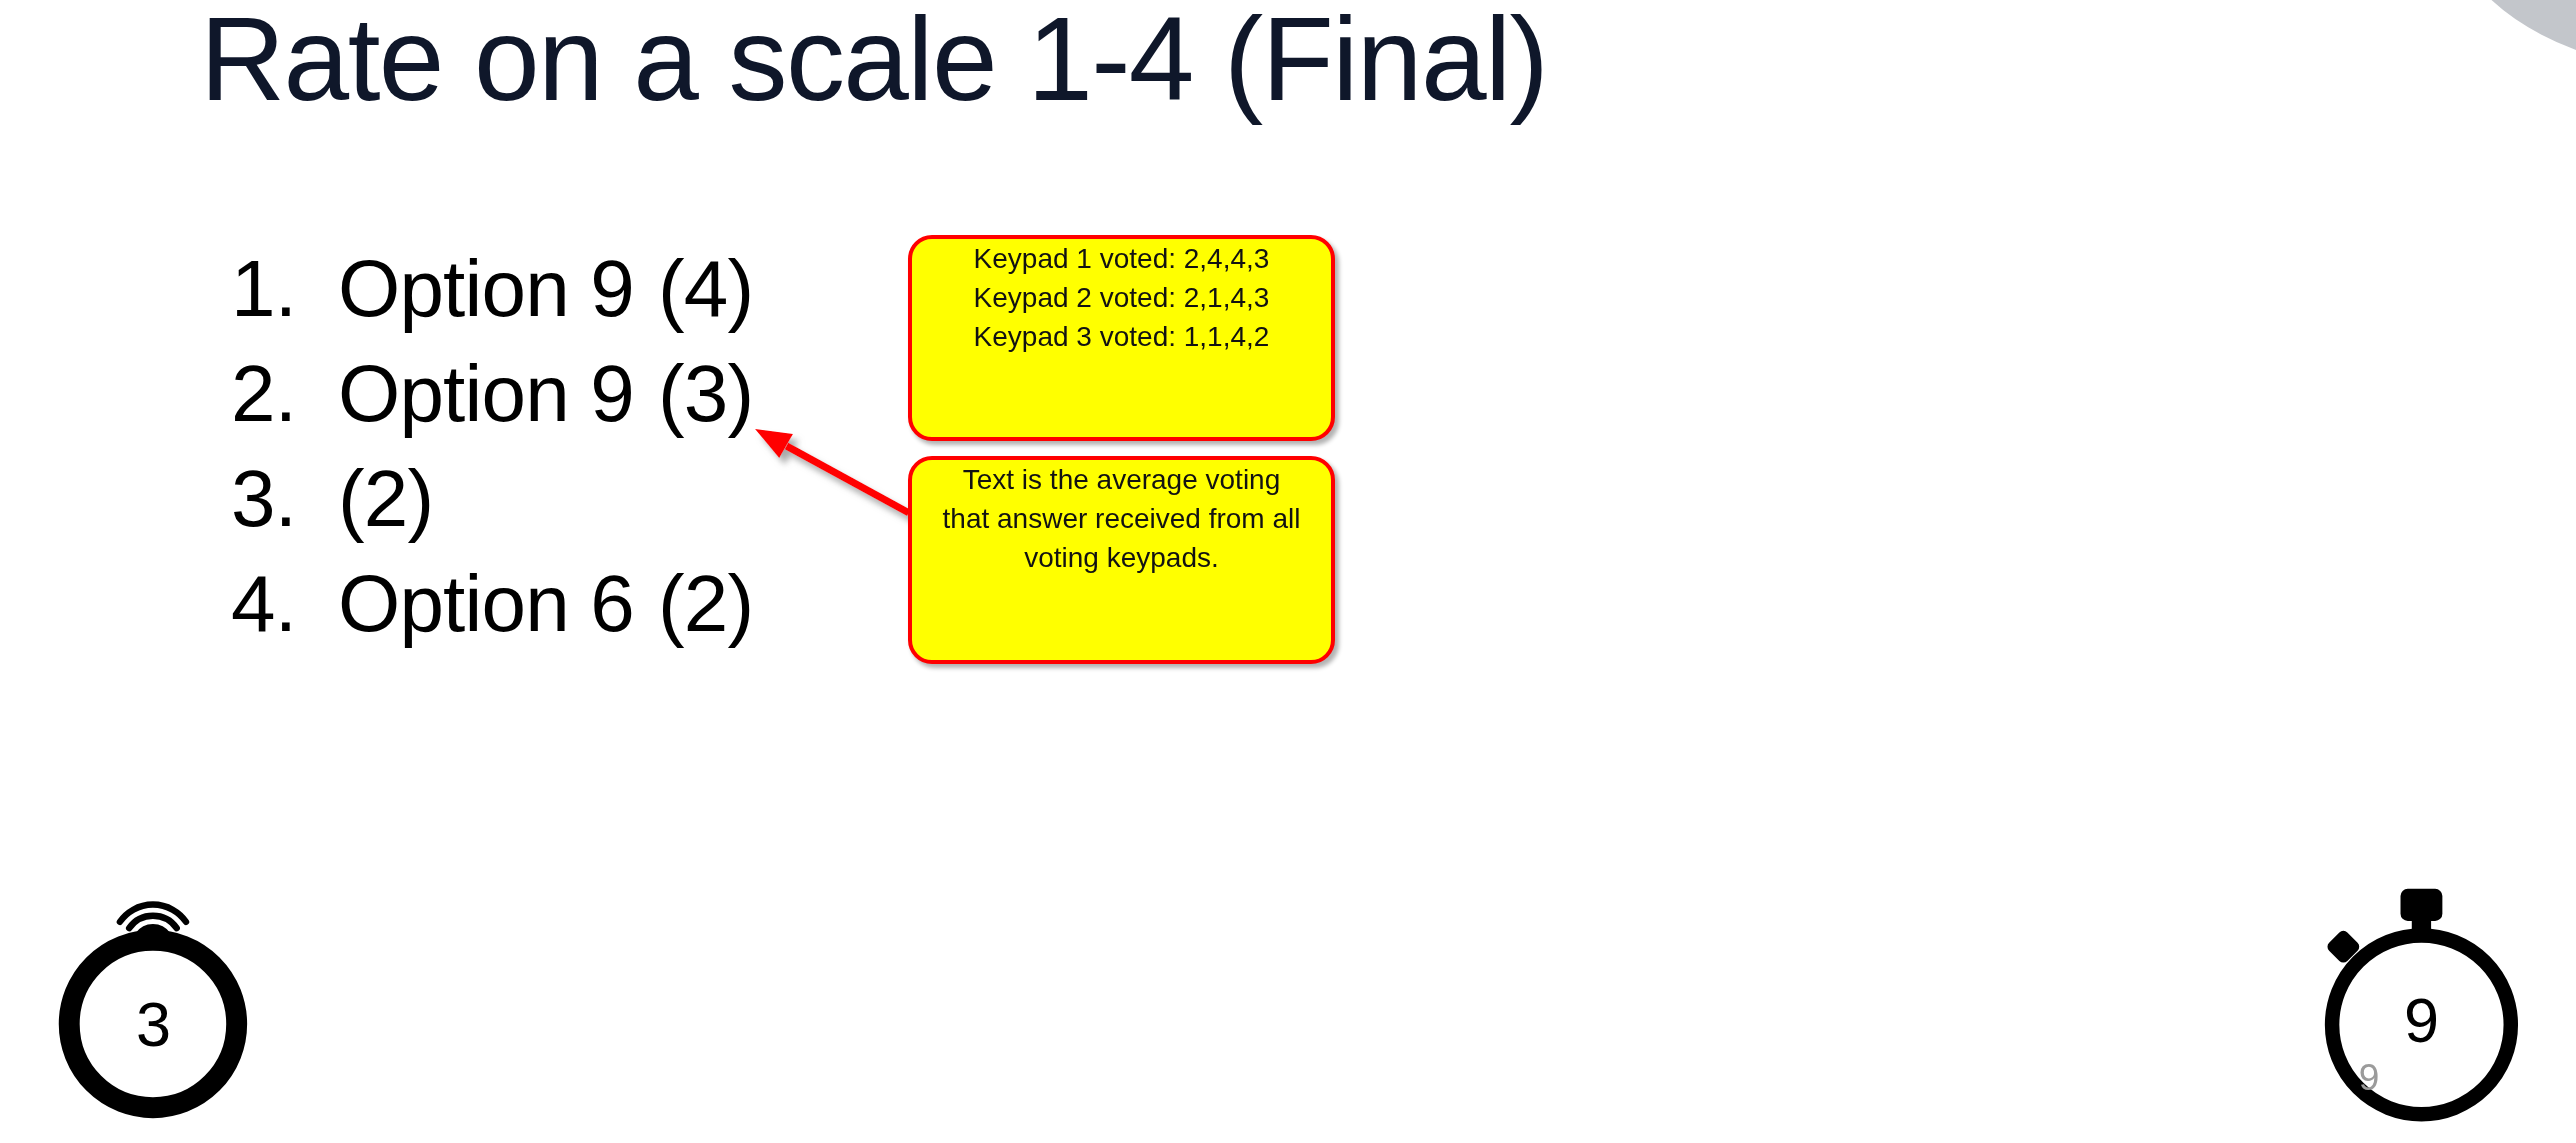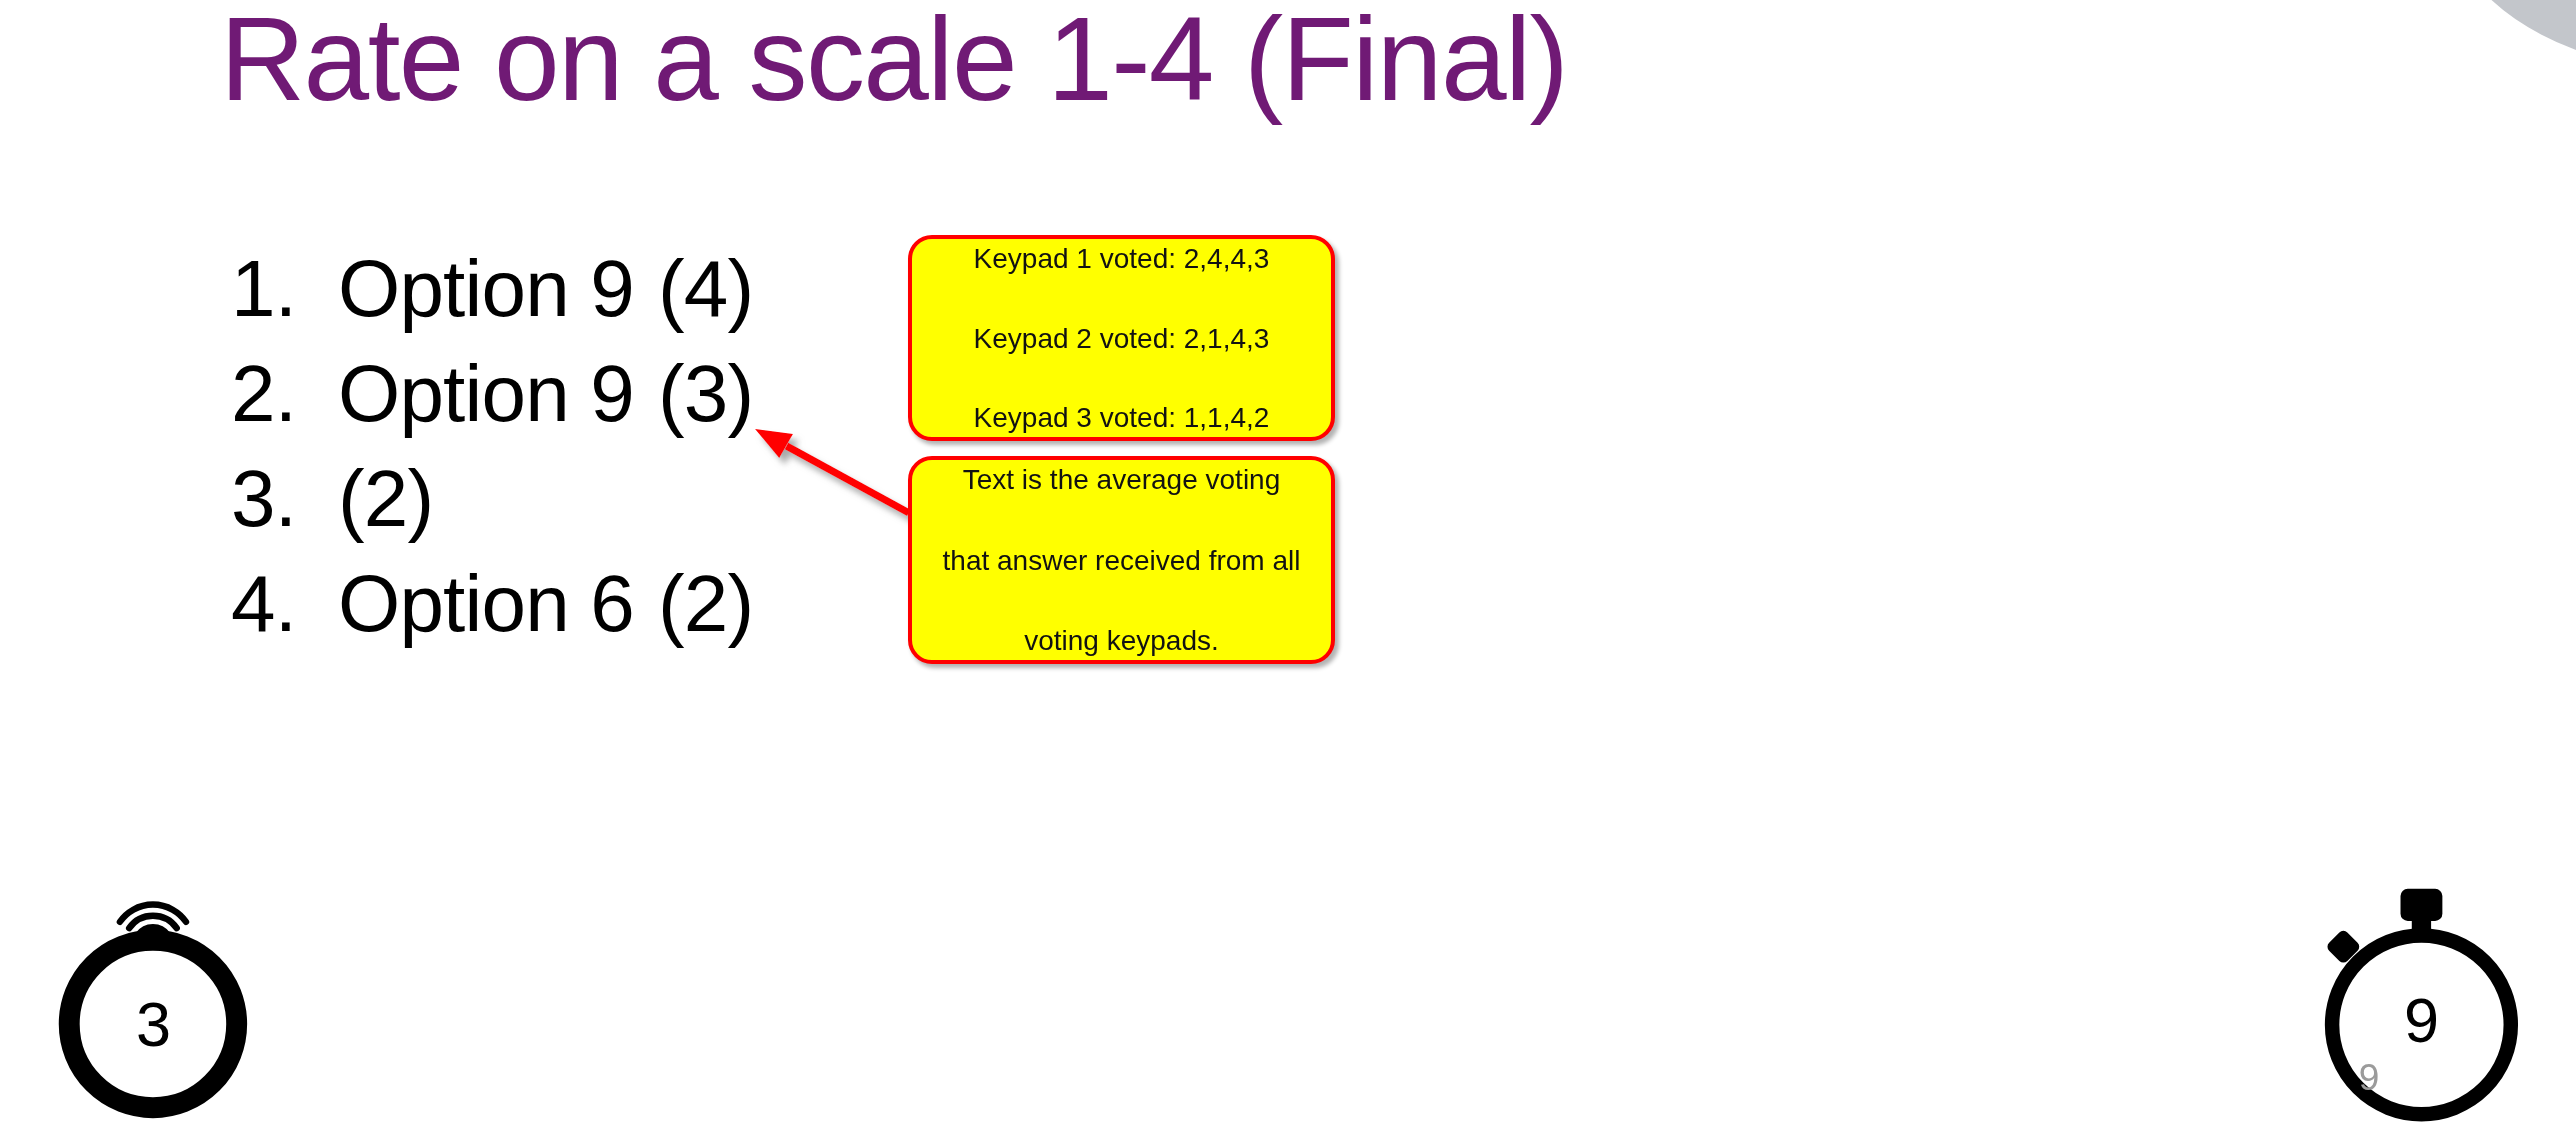--- a/index.html
+++ b/index.html
@@ -3,31 +3,31 @@
 <meta charset="utf-8">
 <style>
   html,body{margin:0;padding:0;background:#ffffff;}
   .slide{
     position:relative;width:2576px;height:1144px;background:#ffffff;
     overflow:hidden;font-family:"Liberation Sans",sans-serif;color:#000;
   }
   .layer{position:absolute;left:0;top:0;width:2576px;height:1144px;}
   .title{
     position:absolute;left:200px;top:0;font-size:118px;line-height:118px;
-    letter-spacing:-1.6px;white-space:nowrap;color:#701a75;margin-left:20px;
+    letter-spacing:-1.6px;white-space:nowrap;color:#0f172a;
   }
   .options{position:absolute;left:231px;top:236px;}
   .option-row{display:flex;height:105px;font-size:80px;line-height:105px;letter-spacing:-0.8px;}
   .option-rank{width:107px;}
   .option-label{width:320px;white-space:nowrap;}
   .option-score{white-space:nowrap;}
   .callout{
     position:absolute;left:908px;width:427px;box-sizing:border-box;
     background:#FFFF00;border:4px solid #FF0000;border-radius:24px;
-    display:flex;flex-direction:column;justify-content:space-between;align-items:center;
+    display:flex;flex-direction:column;justify-content:flex-start;align-items:center;
     text-align:center;font-size:28px;line-height:39px;color:#121212;
     box-shadow:3.2px 4px 4px rgba(0,0,0,0.30);
   }
   #callout-votes{top:235px;height:206px;}
   #callout-explanation{top:456px;height:208px;}
   .callout-line{white-space:nowrap;}
   .icon-number{
     position:absolute;text-align:center;color:#000;
   }
   #response-count-value{left:113px;top:993px;width:81px;font-size:63px;line-height:63px;}

